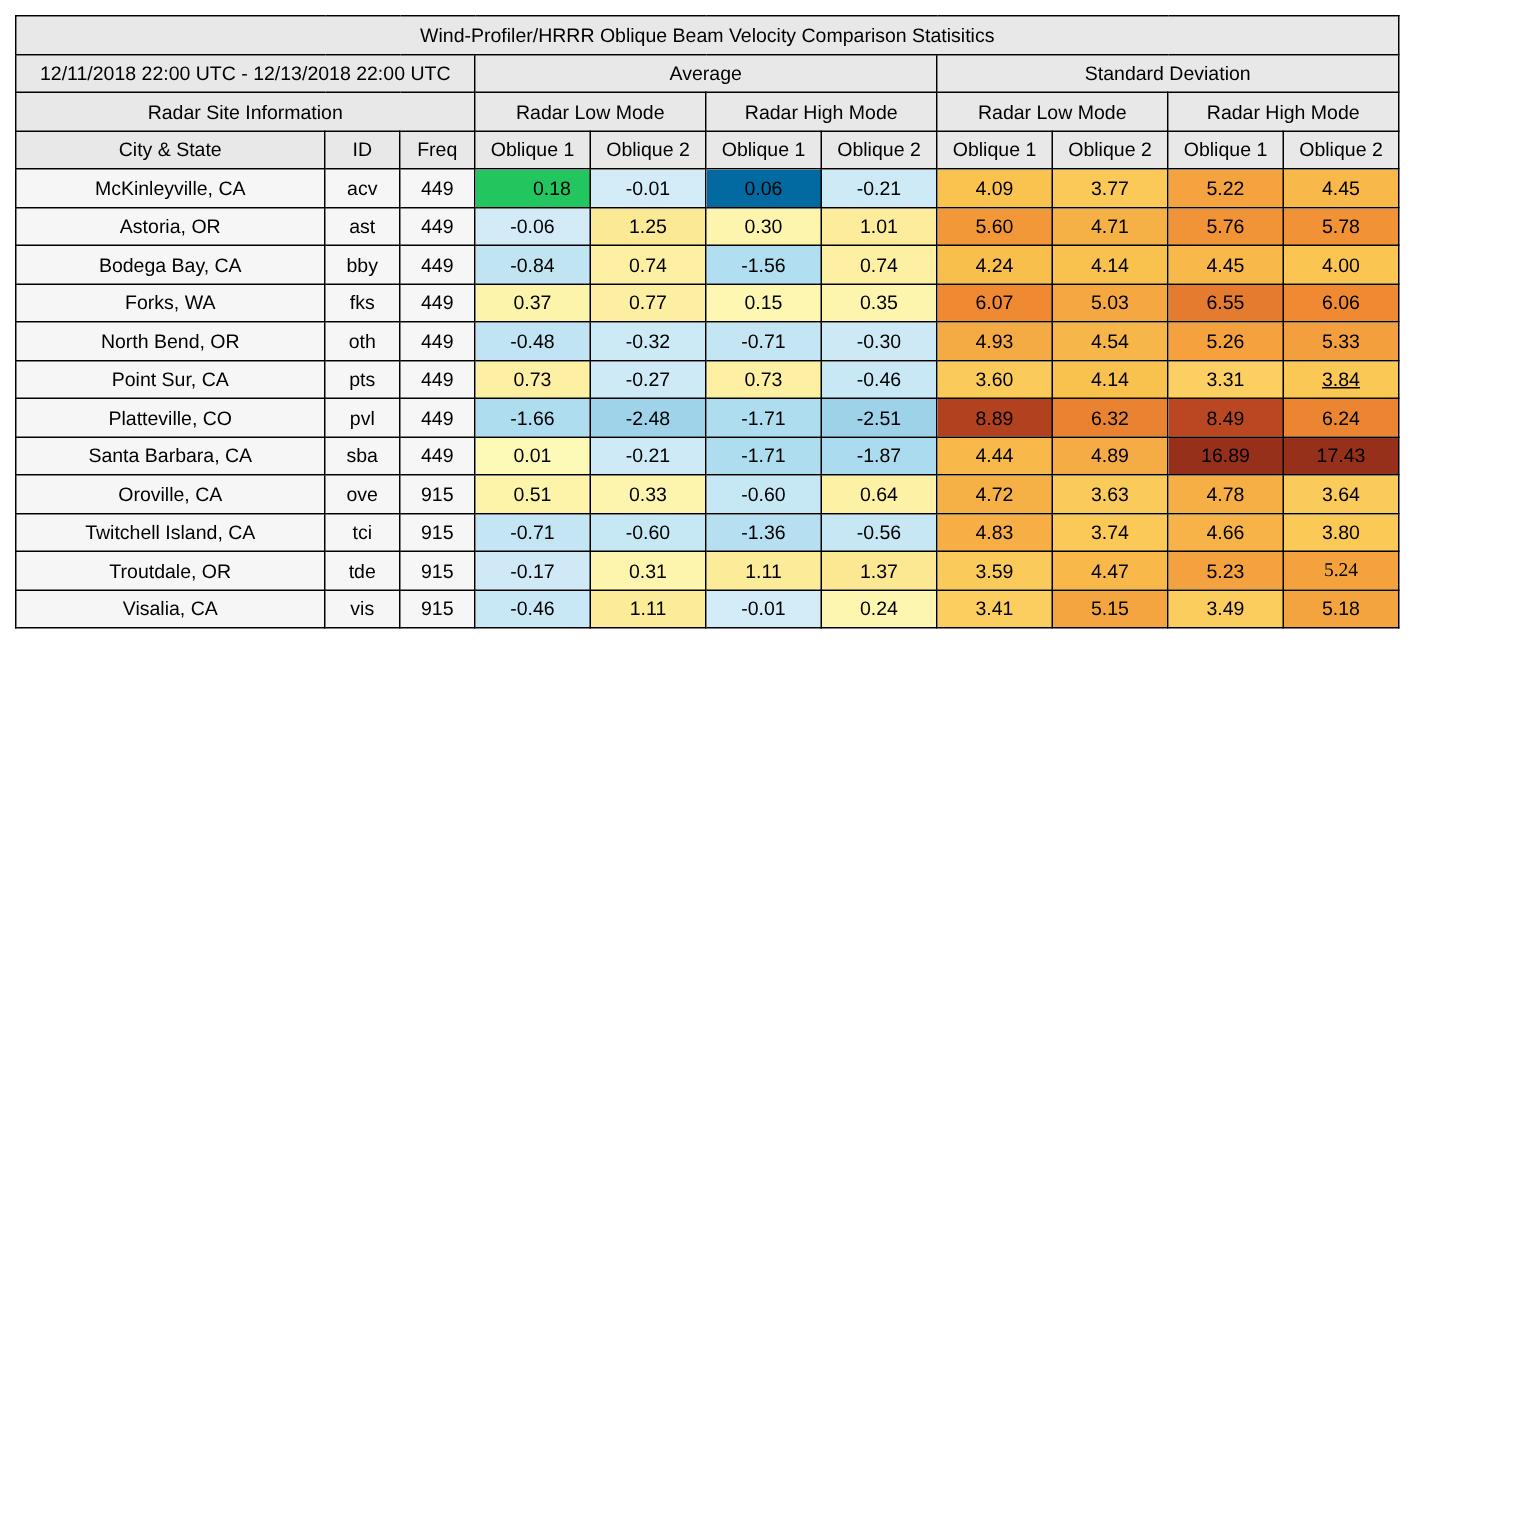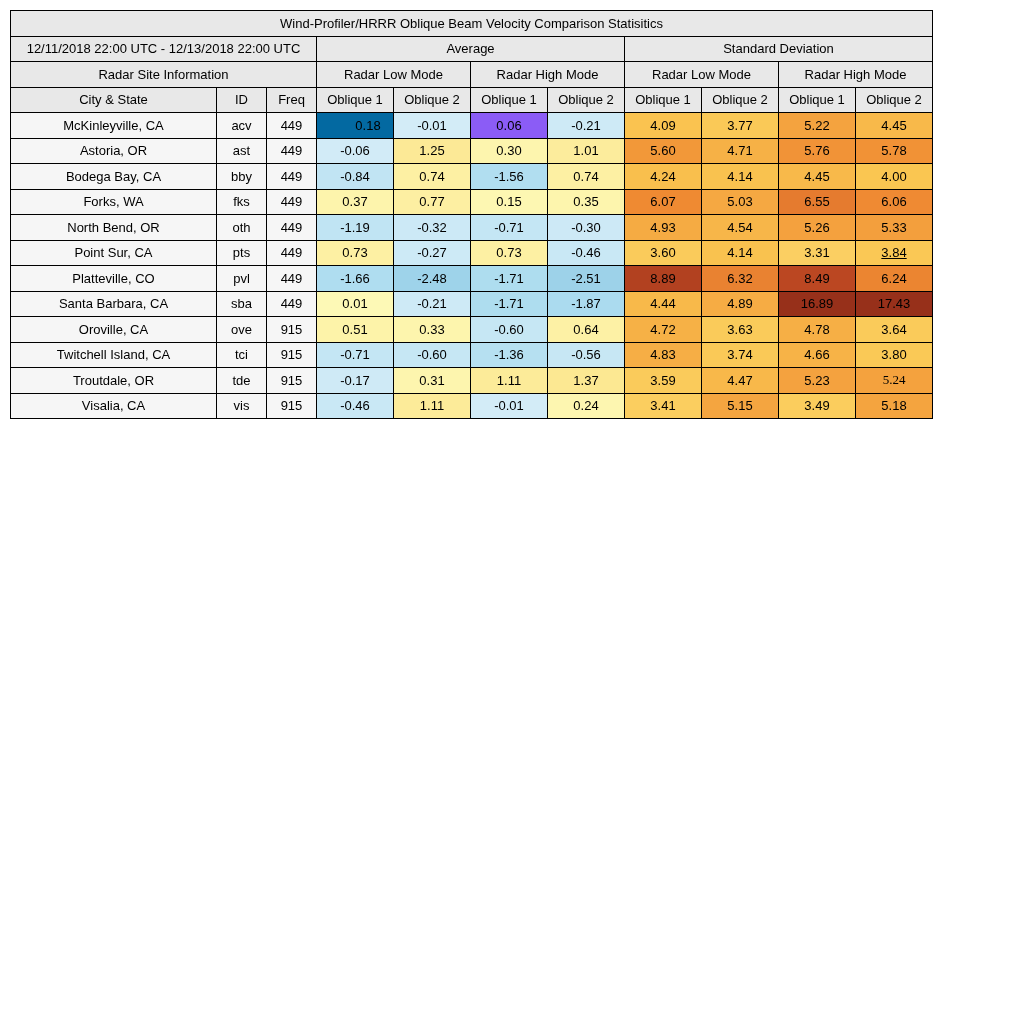--- a/index.html
+++ b/index.html
@@ -86,23 +86,23 @@
         <td class="hdr">Oblique 2</td>
         <td class="hdr">Oblique 1</td>
         <td class="hdr">Oblique 2</td>
       </tr>
     </thead>
     <tbody>
         <tr>
           <td class="site">McKinleyville, CA</td>
           <td class="site">acv</td>
           <td class="site">449</td>
-          <td style="background: #0369a1; padding-left: 28px;">0.18</td>
+          <td style="background: #22c55e; padding-left: 28px;">0.18</td>
           <td style="background: rgb(211, 236, 247);">-0.01</td>
-          <td style="background: #8b5cf6;">0.06</td>
+          <td style="background: #0369a1;">0.06</td>
           <td style="background: rgb(206, 234, 246);">-0.21</td>
           <td style="background: rgb(250, 195, 80);">4.09</td>
           <td style="background: rgb(250, 201, 87);">3.77</td>
           <td style="background: rgb(244, 163, 63);">5.22</td>
           <td style="background: rgb(248, 185, 74);">4.45</td>
         </tr>
         <tr>
           <td class="site">Astoria, OR</td>
           <td class="site">ast</td>
           <td class="site">449</td>
@@ -138,21 +138,21 @@
           <td style="background: rgb(253, 245, 173);">0.35</td>
           <td style="background: rgb(239, 138, 50);">6.07</td>
           <td style="background: rgb(245, 168, 66);">5.03</td>
           <td style="background: rgb(229, 123, 47);">6.55</td>
           <td style="background: rgb(239, 138, 51);">6.06</td>
         </tr>
         <tr>
           <td class="site">North Bend, OR</td>
           <td class="site">oth</td>
           <td class="site">449</td>
-          <td style="background: rgb(192, 228, 243);">-1.19</td>
+          <td style="background: rgb(192, 228, 243);">-0.48</td>
           <td style="background: rgb(204, 233, 246);">-0.32</td>
           <td style="background: rgb(196, 230, 244);">-0.71</td>
           <td style="background: rgb(205, 233, 246);">-0.30</td>
           <td style="background: rgb(245, 171, 67);">4.93</td>
           <td style="background: rgb(247, 182, 73);">4.54</td>
           <td style="background: rgb(244, 161, 62);">5.26</td>
           <td style="background: rgb(243, 159, 61); margin-top: 36px;">5.33</td>
         </tr>
         <tr>
           <td class="site">Point Sur, CA</td>

